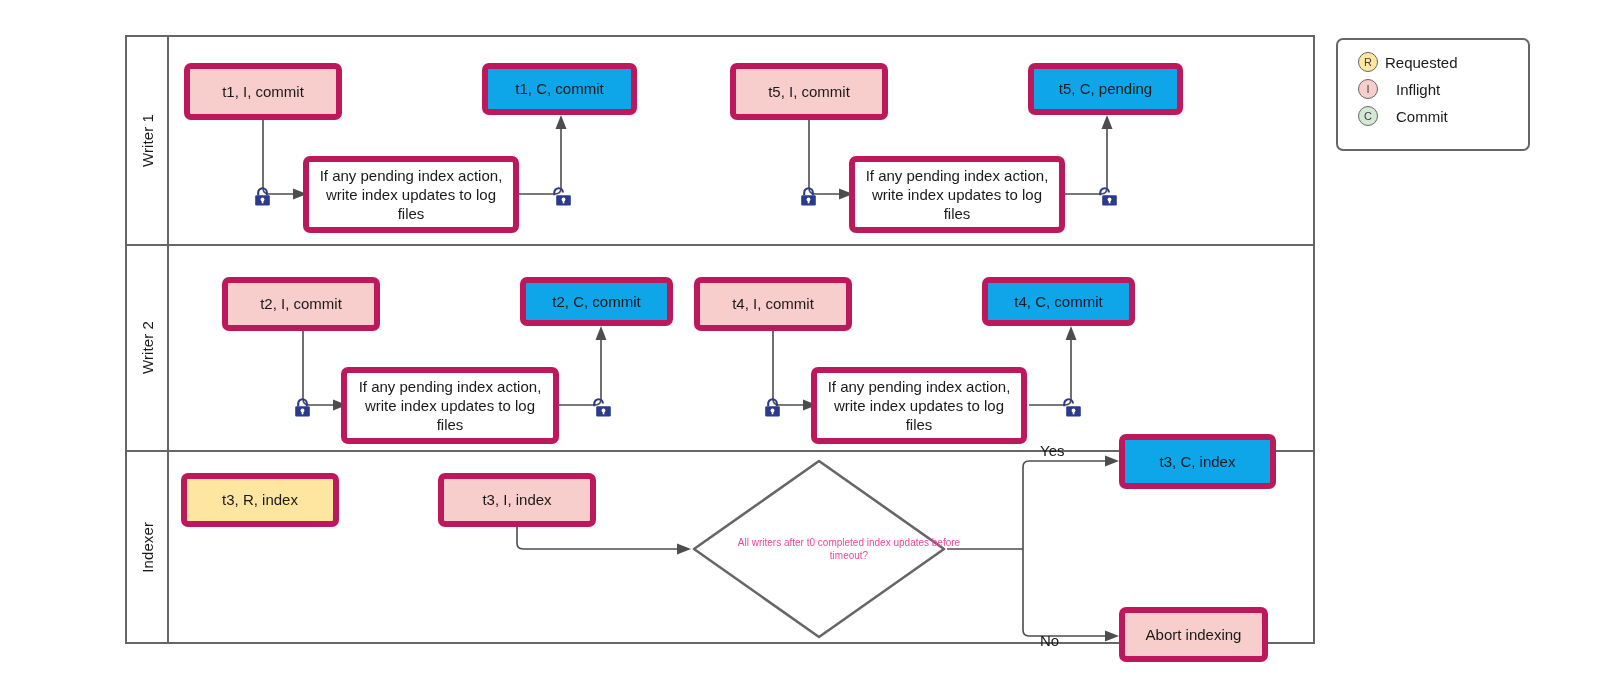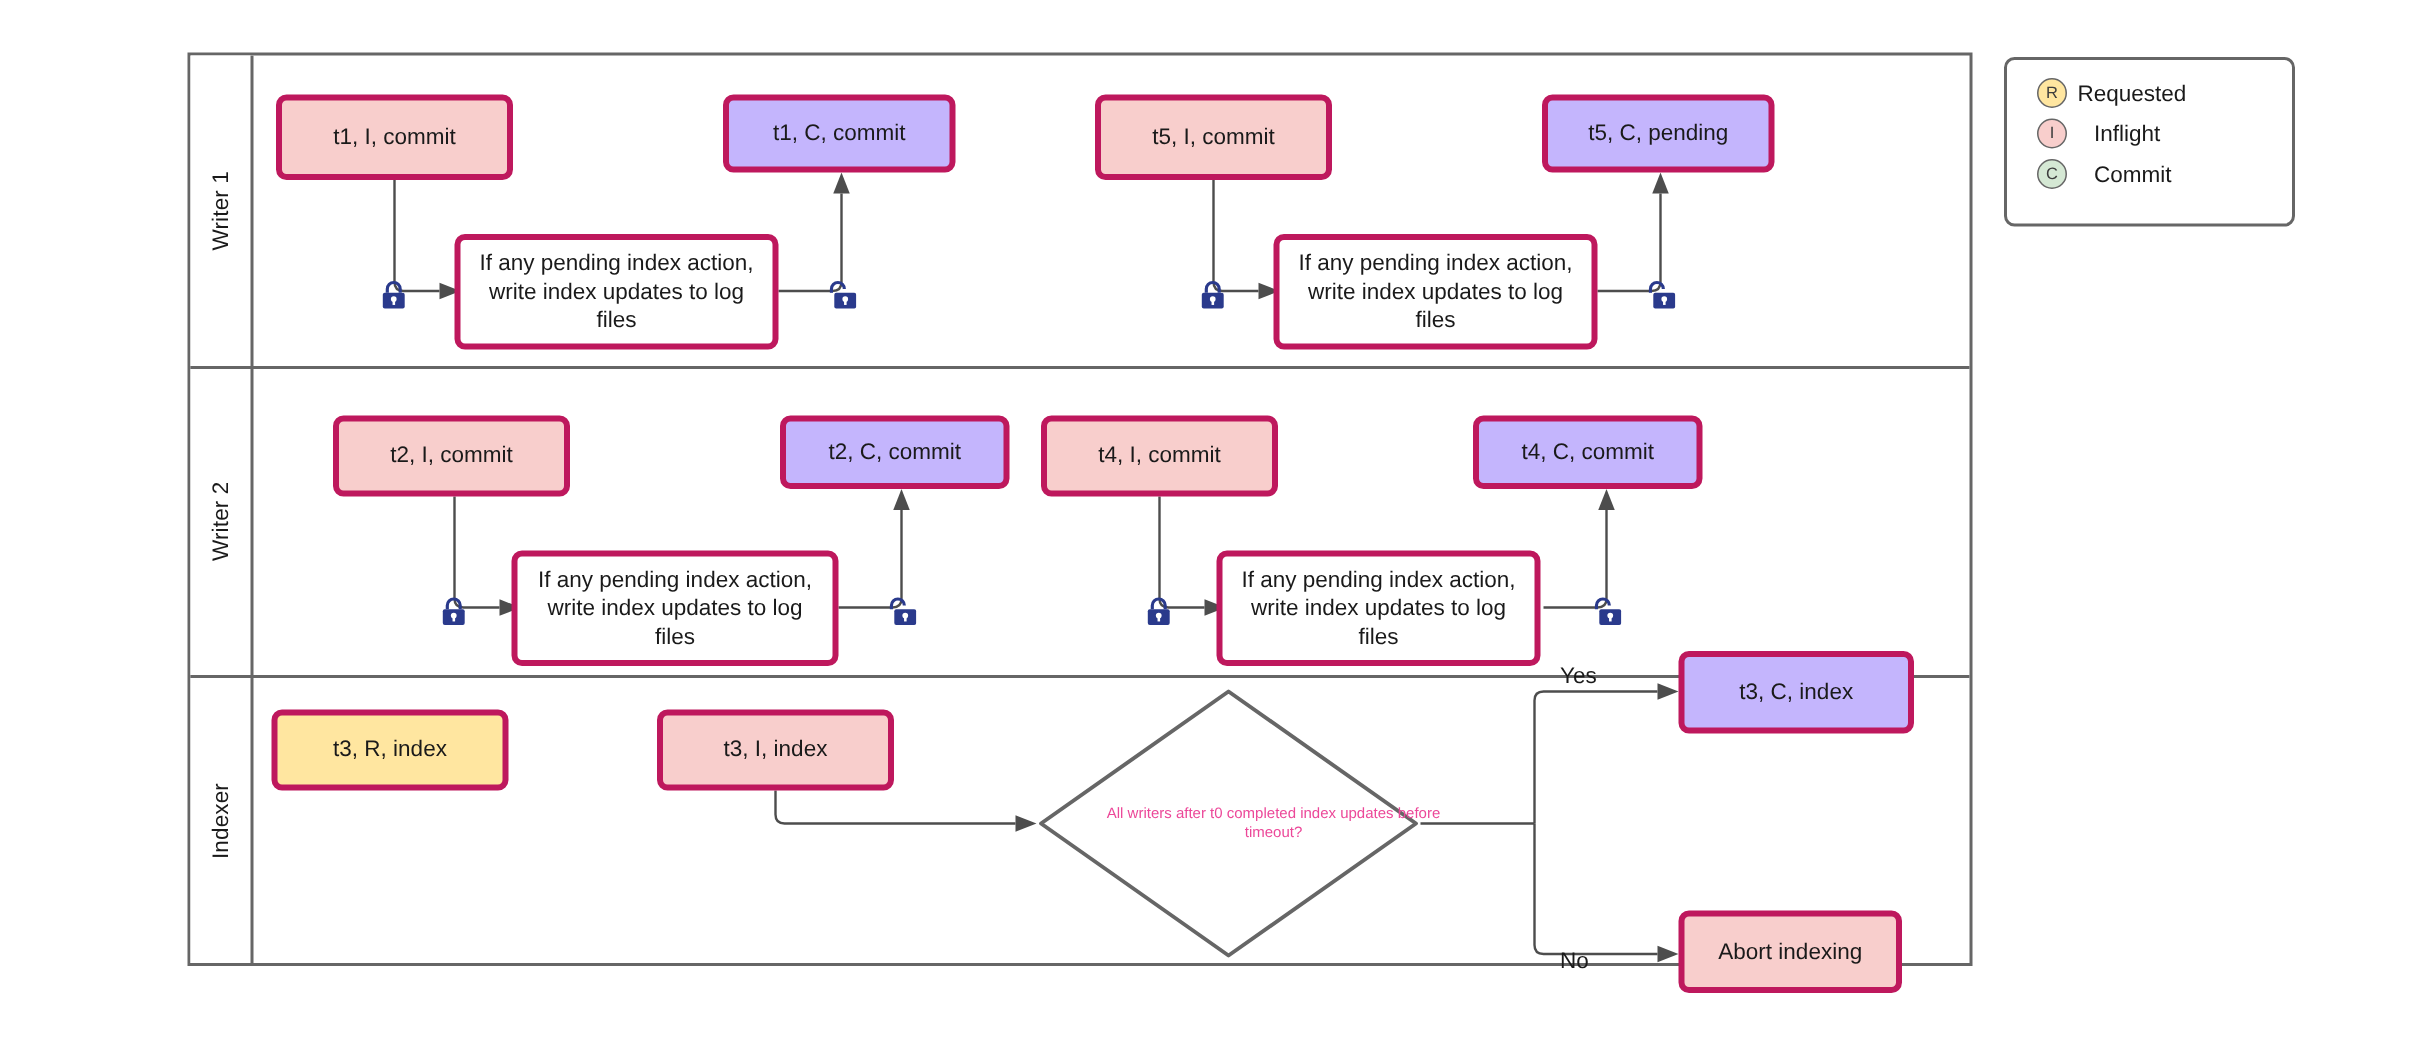--- a/index.html
+++ b/index.html
@@ -58,35 +58,35 @@
     font-size: 15px;
     color: #1a1a1a;
     letter-spacing: 0.1px;
     white-space: nowrap;
   }
 
   
   .node {
     position: absolute;
     box-sizing: border-box;
-    border: 4px solid #be185d;
+    border: 6px solid #be185d;
     border-radius: 7px;
     display: flex;
     align-items: center;
     justify-content: center;
     text-align: center;
     font-size: 15px;
     color: #1a1a1a;
     line-height: 1.28;
     padding: 2px 6px;
     background: #ffffff;
     z-index: 4;
   }
   .node.pink   { background: #f8cecc; }
-  .node.green  { background: #c4b5fd; }
+  .node.green  { background: #0ea5e9; }
   .node.yellow { background: #ffe6a0; }
   .node.plain  { background: #ffffff; }
 
   
   .diamond-wrap {
     position: absolute;
     z-index: 3;
   }
   .diamond-wrap svg { display: block; overflow: visible; }
   .diamond-text {

